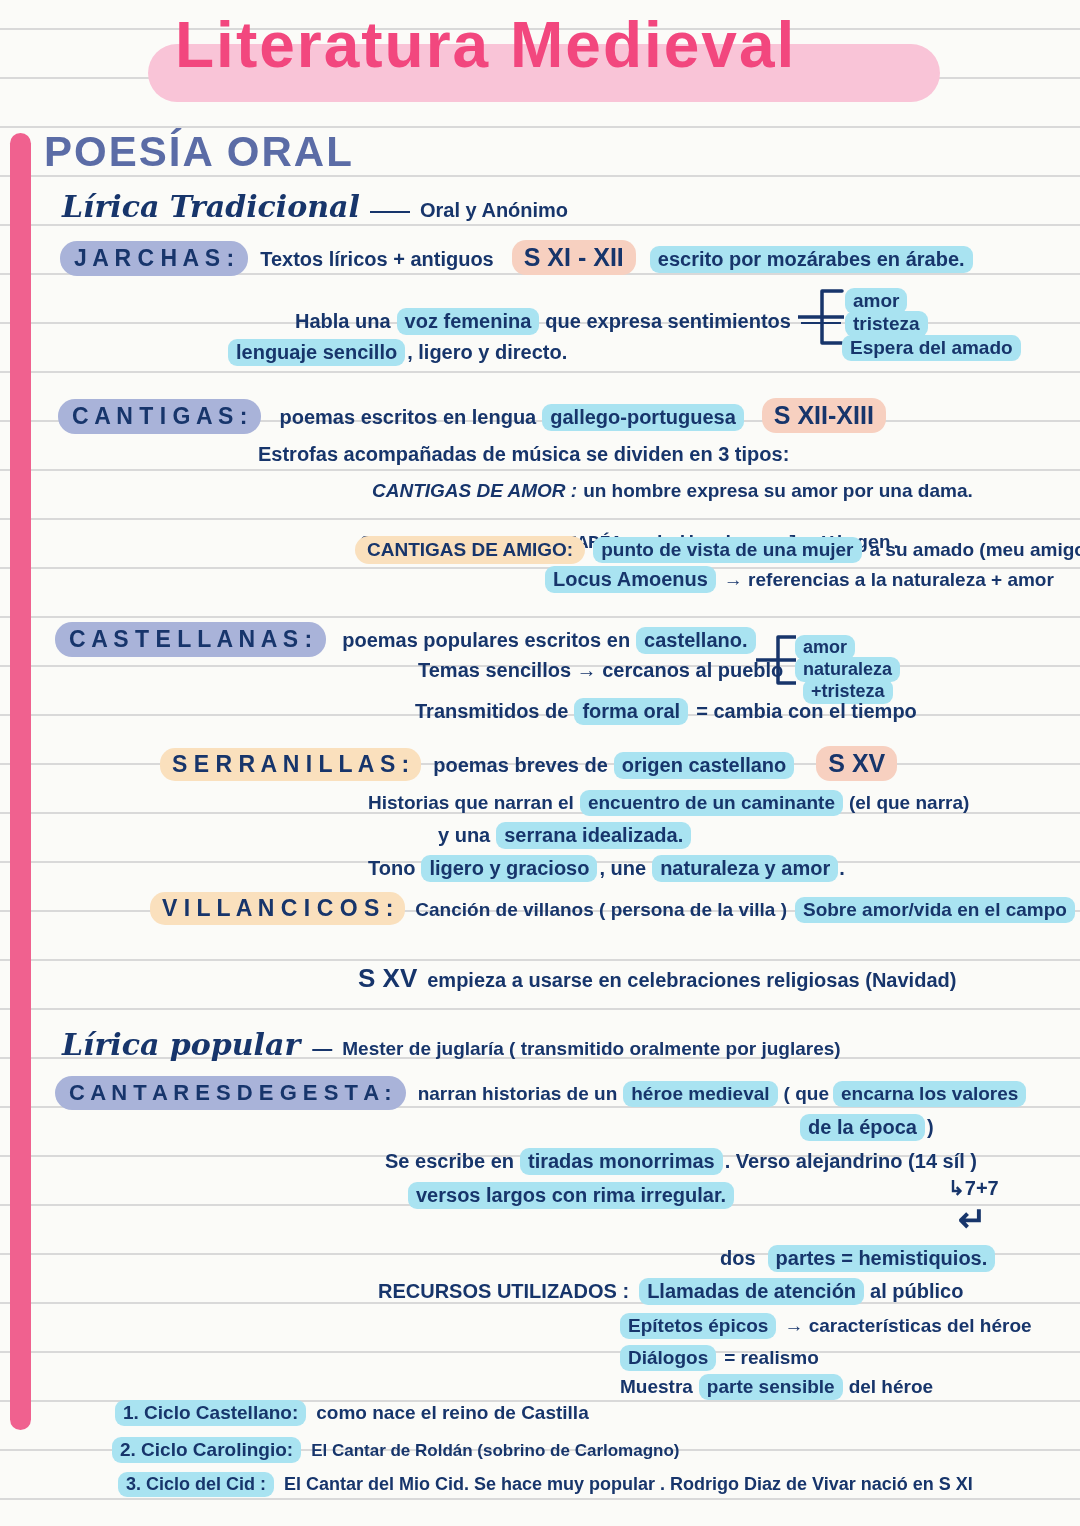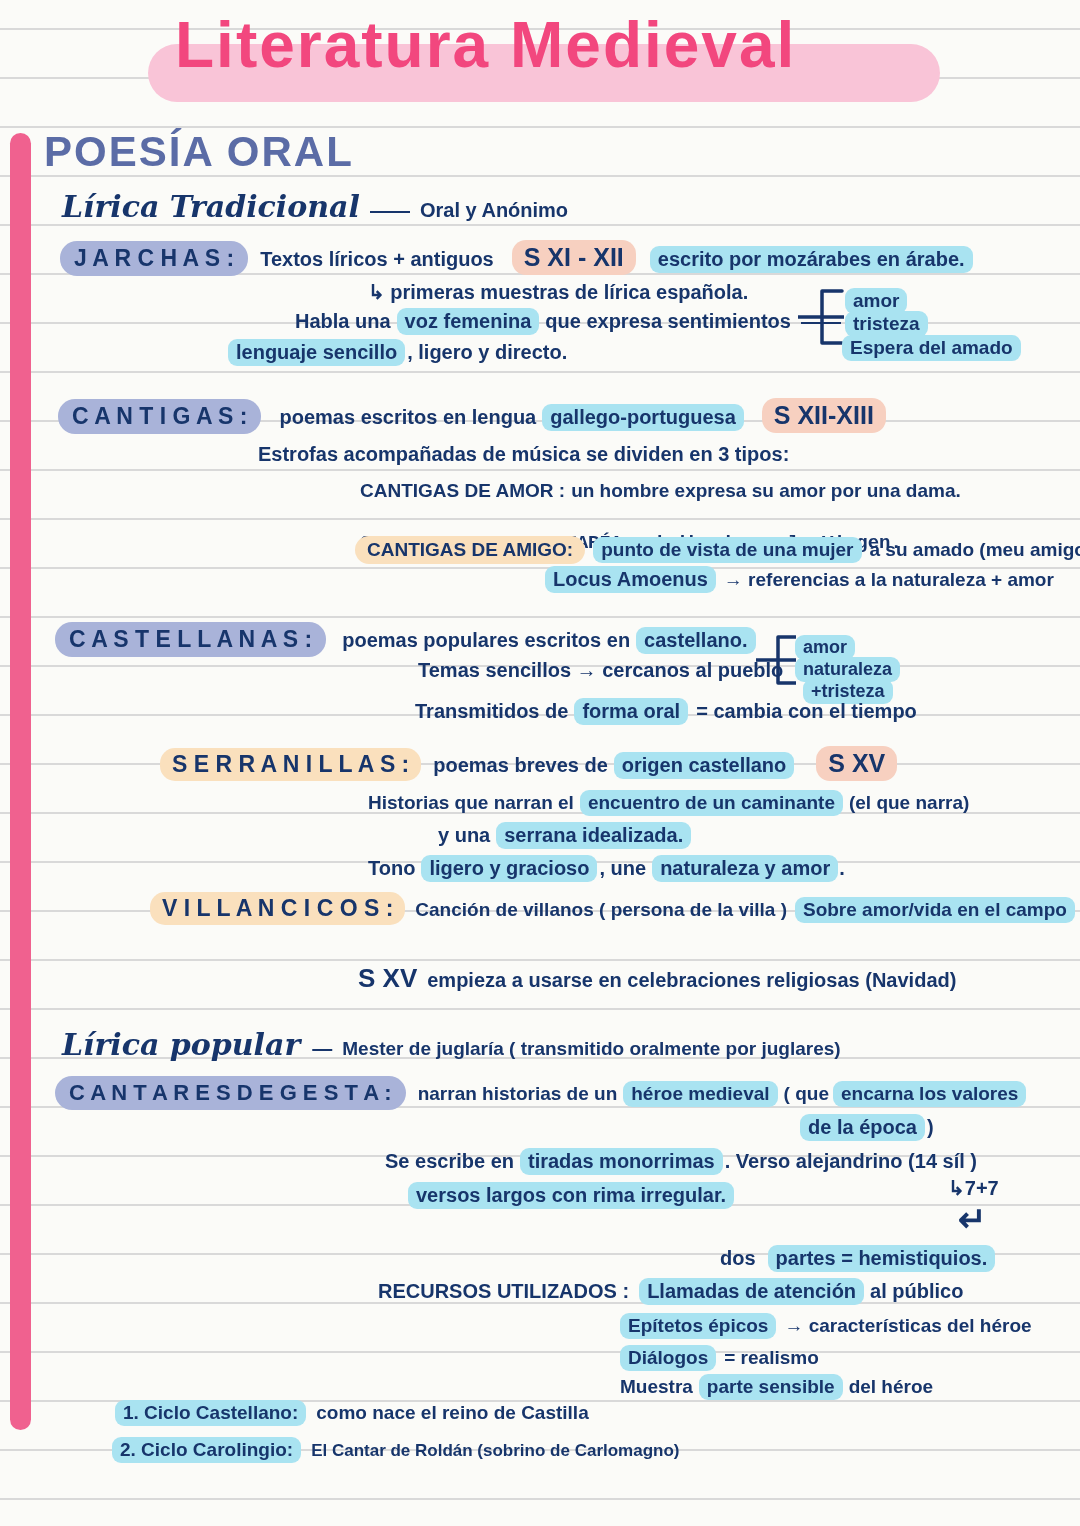--- a/index.html
+++ b/index.html
@@ -71,29 +71,28 @@
   <svg class="bracket" style="left:798px;top:286px" width="46" height="62" viewBox="0 0 46 62">
     <path d="M24 5 V57 M24 5 H44 M24 31 H46 M24 57 H44 M0 31 H24" stroke="#17356b" stroke-width="3.5" fill="none" stroke-linecap="round"></path>
   </svg>
 
   <svg class="bracket" style="left:756px;top:632px" width="40" height="56" viewBox="0 0 40 56">
     <path d="M22 5 V51 M22 5 H40 M22 28 H40 M22 51 H40 M0 28 H22" stroke="#17356b" stroke-width="3.5" fill="none" stroke-linecap="round"></path>
   </svg>
 <div class="line h1" style="left: 44px; top: 126px;"><span class="seg" style="margin-left: 0px;">POESÍA ORAL</span></div>
     <div class="line" style="left: 62px; top: 188px;"><span class="seg script" style="margin-left: 0px; font-size: 30px;">Lírica Tradicional</span><span class="seg" style="margin-left: 10px;">——</span><span class="seg" style="margin-left: 10px;">Oral y Anónimo</span></div>
     <div class="line" style="left: 60px; top: 240px;"><span class="seg hl-l" style="margin-left: 0px; font-size: 23px;">J A R C H A S :</span><span class="seg" style="margin-left: 12px;">Textos líricos + antiguos</span><span class="seg hl-p" style="margin-left: 18px; font-size: 25px;">S XI - XII</span><span class="seg hl-c" style="margin-left: 14px;">escrito por mozárabes en árabe.</span></div>
-    <div class="line" style="left: 368px; top: 280px;"><span class="seg" style="margin-left: 0px;">↳ primeras muestras de lírica española.</span></div>
     <div class="line" style="left: 295px; top: 308px;"><span class="seg" style="margin-left: 0px;">Habla una</span><span class="seg hl-c" style="margin-left: 6px;">voz femenina</span><span class="seg" style="margin-left: 6px;">que expresa sentimientos</span><span class="seg" style="margin-left: 10px;">——</span></div>
     <div class="line" style="left: 845px; top: 288px;"><span class="seg hl-c" style="margin-left: 0px; font-size: 19px;">amor</span></div>
     <div class="line" style="left: 845px; top: 311px;"><span class="seg hl-c" style="margin-left: 0px; font-size: 19px;">tristeza</span></div>
     <div class="line" style="left: 842px; top: 335px;"><span class="seg hl-c" style="margin-left: 0px; font-size: 19px;">Espera del amado</span></div>
     <div class="line" style="left: 228px; top: 339px;"><span class="seg hl-c" style="margin-left: 0px;">lenguaje sencillo</span><span class="seg" style="margin-left: 2px;">, ligero y directo.</span></div>
     <div class="line" style="left: 58px; top: 398px;"><span class="seg hl-l" style="margin-left: 0px; font-size: 23px;">C A N T I G A S :</span><span class="seg" style="margin-left: 18px;">poemas escritos en lengua</span><span class="seg hl-c" style="margin-left: 6px;">gallego-portuguesa</span><span class="seg hl-p" style="margin-left: 18px; font-size: 25px;">S XII-XIII</span></div>
     <div class="line" style="left: 258px; top: 442px;"><span class="seg" style="margin-left: 0px;">Estrofas acompañadas de música  se dividen en  3 tipos:</span></div>
-    <div class="line" style="left: 360px; top: 478px;"><span class="seg" style="margin-left: 0px; font-size: 19px;">CANTIGAS DE AMOR :</span><span class="seg" style="margin-left: 6px; font-size: 19px;">un hombre expresa su amor por una dama.</span></div>
+    <div class="line" style="left: 360px; top: 478px;"><span class="seg" style="margin-left: 12px; font-size: 19px; font-style: italic;">CANTIGAS DE AMOR :</span><span class="seg" style="margin-left: 6px; font-size: 19px;">un hombre expresa su amor por una dama.</span></div>
     <div class="line" style="left: 360px; top: 530px; font-family: Liberation Mono, monospace;"><span class="seg" style="margin-left: 0px; font-size: 19px;">CANTIGAS DE  SANTA MARÍA :</span><span class="seg" style="margin-left: 6px; font-size: 19px;">dedicadas a la Virgen.</span></div>
     <div class="line" style="left: 355px; top: 536px;"><span class="seg hl-o" style="margin-left: 0px; font-size: 19px;">CANTIGAS DE AMIGO:</span><span class="seg hl-c" style="margin-left: 8px; font-size: 19px;">punto de vista de una mujer</span><span class="seg" style="margin-left: 8px; font-size: 19px;">a su amado  (meu amigo)</span></div>
     <div class="line" style="left: 545px; top: 566px;"><span class="seg hl-c" style="margin-left: 0px;">Locus Amoenus</span><span class="seg" style="margin-left: 8px; font-size: 19px;">→ referencias a la naturaleza  + amor</span></div>
     <div class="line" style="left: 55px; top: 622px;"><span class="seg hl-l" style="margin-left: 0px; font-size: 23px;">C A S T E L L A N A S :</span><span class="seg" style="margin-left: 16px;">poemas populares escritos en</span><span class="seg hl-c" style="margin-left: 6px;">castellano.</span></div>
     <div class="line" style="left: 418px; top: 658px;"><span class="seg" style="margin-left: 0px;">Temas sencillos → cercanos al pueblo</span><span class="seg" style="margin-left: 12px;">——</span></div>
     <div class="line" style="left: 795px; top: 634px;"><span class="seg hl-c" style="margin-left: 0px; font-size: 18px;">amor</span></div>
     <div class="line" style="left: 795px; top: 656px;"><span class="seg hl-c" style="margin-left: 0px; font-size: 18px;">naturaleza</span></div>
     <div class="line" style="left: 795px; top: 678px; padding-left: 8px;"><span class="seg hl-c" style="margin-left: 0px; font-size: 18px;">+tristeza</span></div>
     <div class="line" style="left: 415px; top: 698px;"><span class="seg" style="margin-left: 0px;">Transmitidos de</span><span class="seg hl-c" style="margin-left: 6px;">forma oral</span><span class="seg" style="margin-left: 8px;">= cambia con el tiempo</span></div>
     <div class="line" style="left: 160px; top: 746px;"><span class="seg hl-o" style="margin-left: 0px; font-size: 23px;">S E R R A N I L L A S :</span><span class="seg" style="margin-left: 12px;">poemas breves de</span><span class="seg hl-c" style="margin-left: 6px;">origen castellano</span><span class="seg hl-p" style="margin-left: 22px; font-size: 25px;">S XV</span></div>
@@ -109,13 +108,14 @@
     <div class="line" style="left: 408px; top: 1182px;"><span class="seg hl-c" style="margin-left: 0px;">versos largos con rima irregular.</span></div>
     <div class="line" style="left: 948px; top: 1176px;"><span class="seg" style="margin-left: 0px;">↳7+7</span></div>
     <div class="line" style="left: 958px; top: 1198px;"><span class="seg" style="margin-left: 0px; font-size: 34px;">↵</span></div>
     <div class="line" style="left: 720px; top: 1245px;"><span class="seg" style="margin-left: 0px;">dos</span><span class="seg hl-c" style="margin-left: 12px;">partes = hemistiquios.</span></div>
     <div class="line" style="left: 378px; top: 1278px;"><span class="seg" style="margin-left: 0px;">RECURSOS UTILIZADOS :</span><span class="seg hl-c" style="margin-left: 10px;">Llamadas de atención</span><span class="seg" style="margin-left: 6px;">al público</span></div>
     <div class="line" style="left: 620px; top: 1313px;"><span class="seg hl-c" style="margin-left: 0px; font-size: 19px;">Epítetos épicos</span><span class="seg" style="margin-left: 8px; font-size: 19px;">→ características del héroe</span></div>
     <div class="line" style="left: 620px; top: 1345px;"><span class="seg hl-c" style="margin-left: 0px; font-size: 19px;">Diálogos</span><span class="seg" style="margin-left: 8px; font-size: 19px;">= realismo</span></div>
     <div class="line" style="left: 620px; top: 1374px;"><span class="seg" style="margin-left: 0px; font-size: 19px;">Muestra</span><span class="seg hl-c" style="margin-left: 6px; font-size: 19px;">parte sensible</span><span class="seg" style="margin-left: 6px; font-size: 19px;">del héroe</span></div>
     <div class="line" style="left: 115px; top: 1400px;"><span class="seg hl-c" style="margin-left: 0px; font-size: 19px;">1. Ciclo Castellano:</span><span class="seg" style="margin-left: 10px; font-size: 19px;">como nace el reino de Castilla</span></div>
     <div class="line" style="left: 112px; top: 1437px;"><span class="seg hl-c" style="margin-left: 0px; font-size: 19px;">2. Ciclo Carolingio:</span><span class="seg" style="margin-left: 10px; font-size: 17px;">El Cantar de Roldán  (sobrino de Carlomagno)</span></div>
+    <div class="line" style="left: 118px; top: 1471px;"><span class="seg hl-c" style="margin-left: 0px; font-size: 18px;">3. Ciclo del Cid :</span><span class="seg" style="margin-left: 10px; font-size: 18px;">El Cantar del Mio Cid.  Se hace muy popular .   Rodrigo Diaz de Vivar nació en S XI</span></div>
   </div>
 
 </body></html>

